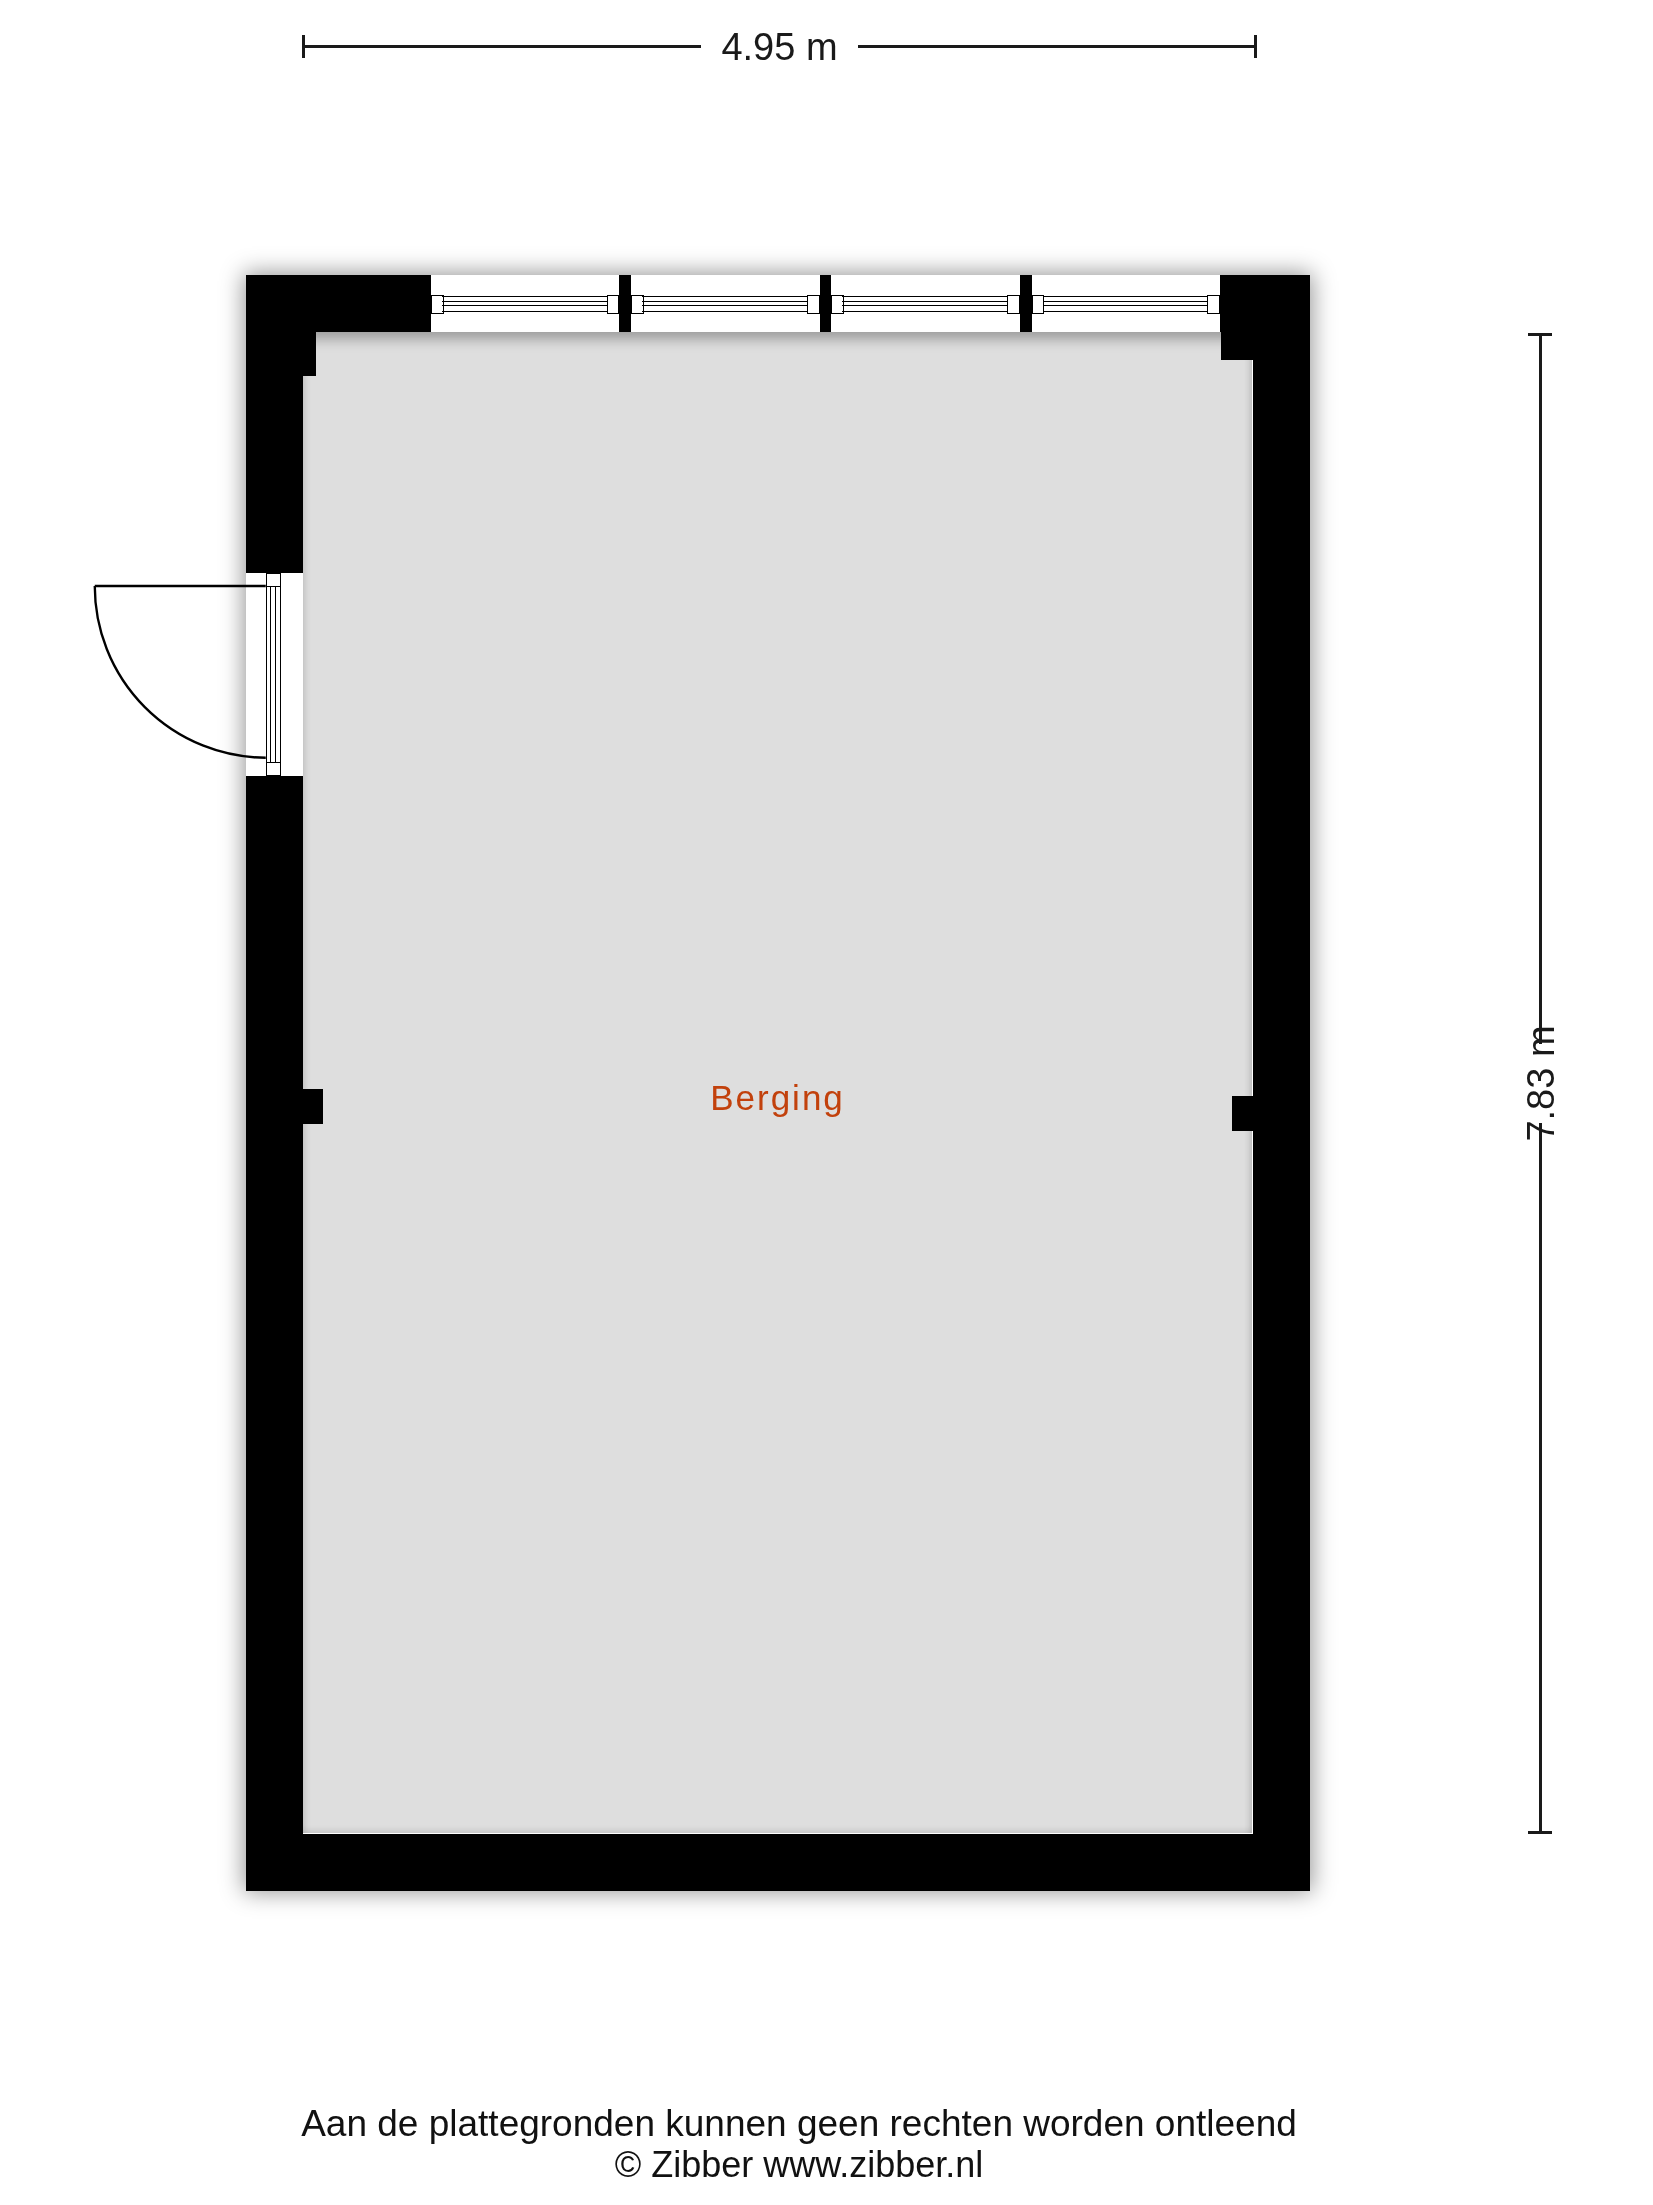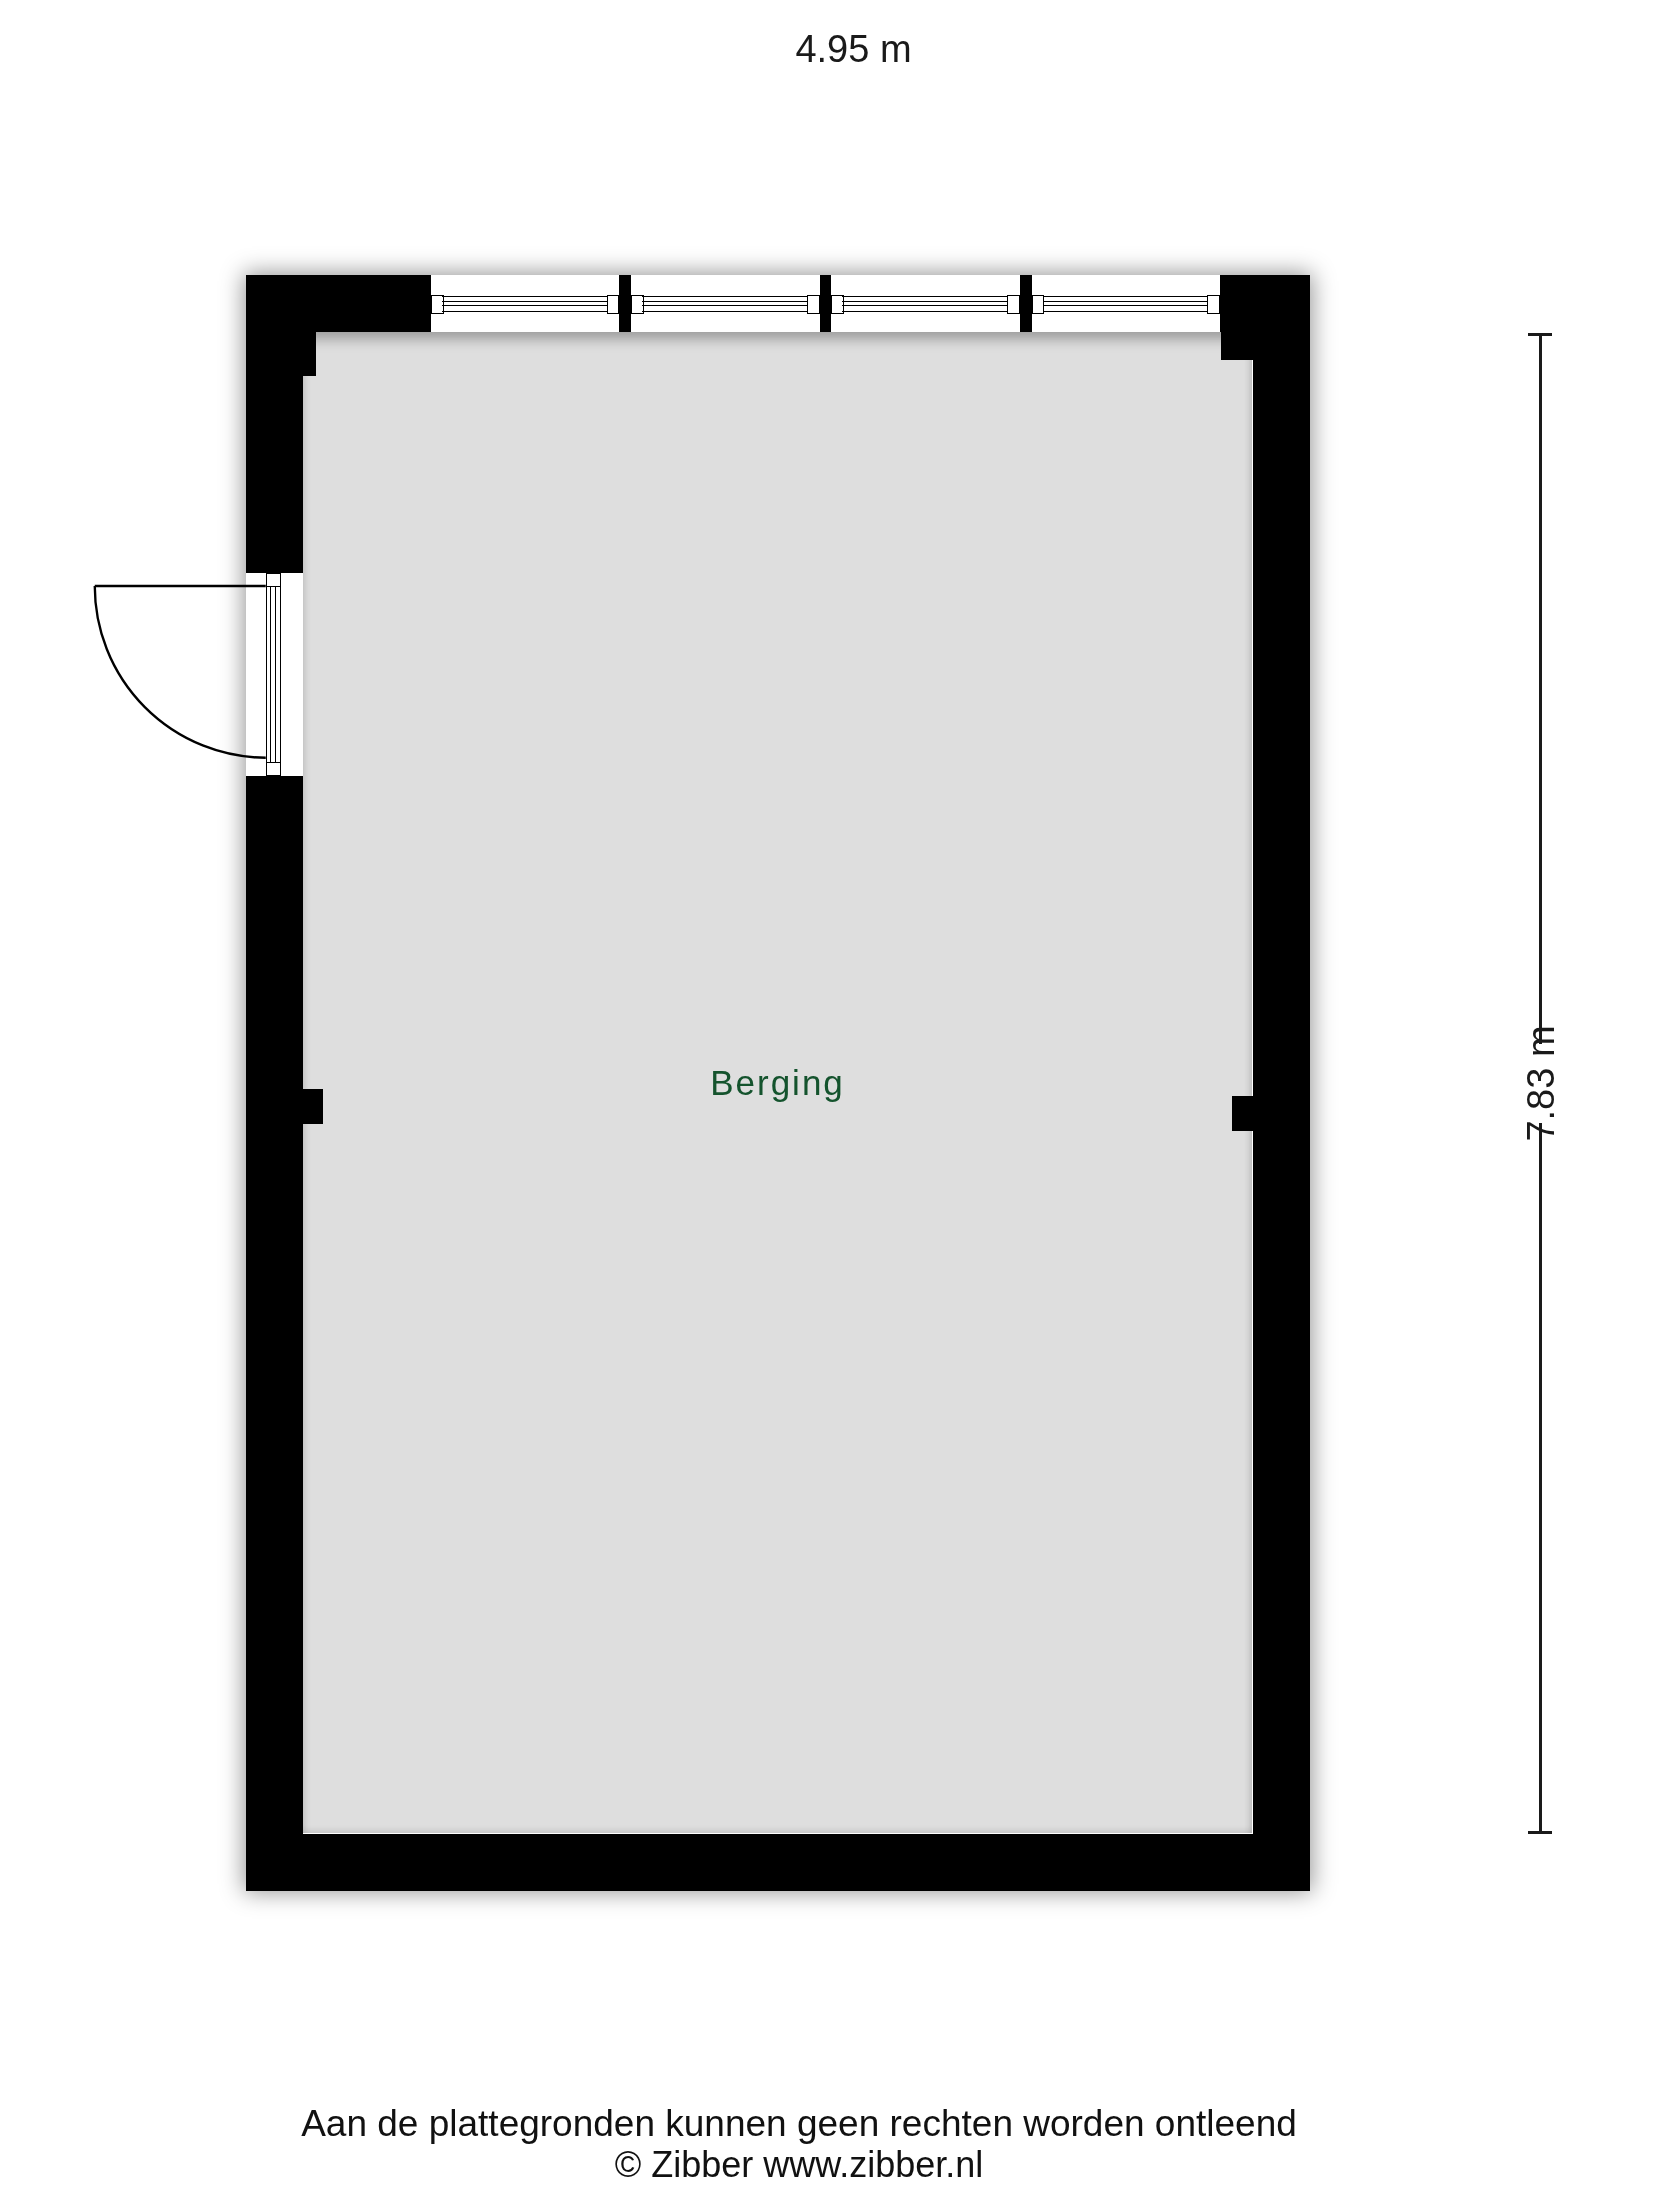--- a/index.html
+++ b/index.html
@@ -11,22 +11,22 @@
   html,body{margin:0;padding:0;}
   body{
     width:1654px;height:2205px;position:relative;overflow:hidden;
     background:var(--page);
     font-family:"Liberation Sans", sans-serif;
     color:var(--line);
   }
 
   
   .dim-h{
-    position:absolute;left:302px;top:27px;width:1103px;height:39px;
-    display:flex;align-items:center;flex-direction:column;
+    position:absolute;left:302px;top:27px;width:955px;height:39px;
+    display:flex;align-items:center;
   }
   .dim-h .dline{flex:1;height:0;border-top:3.2px solid var(--line);}
   .dim-h .tick{width:3.2px;height:23.6px;background:var(--line);}
   .dim-label{
     font-size:38px;line-height:1;padding:0 20.5px;white-space:nowrap;
     color:var(--line);
   }
   .dim-v{
     position:absolute;left:1522px;top:333px;width:36px;height:1501px;
     display:flex;flex-direction:column;align-items:center;
@@ -57,23 +57,23 @@
 
   .room{
     left:57px;top:57px;width:949px;height:1501px;
     background:var(--floor);
     box-shadow:inset 0 14px 12.6px -7px rgba(0,0,0,0.30),
                inset -7.9px 0 7.9px -6.3px rgba(0,0,0,0.14),
                inset 7.9px 0 7.9px -6.3px rgba(0,0,0,0.10),
                inset 0 -7.9px 7.9px -6.3px rgba(0,0,0,0.14);
   }
   .room-label{
-    left:57px;top:57px;width:949px;height:1501px;
+    left:57px;top:72px;width:949px;height:1501px;
     display:flex;align-items:center;justify-content:center;
-    font-size:35px;letter-spacing:2px;color:#14532d;
+    font-size:35px;letter-spacing:2px;color:#c2410c;
   }
 
   
   .window-band{
     left:185px;top:0;width:789px;height:57px;background:var(--page);
     display:flex;
   }
   .window-band *{position:relative;box-sizing:border-box;}
   .mullion{width:11.8px;height:57px;background:var(--wall);flex:0 0 auto;}
   .win-seg{flex:1 1 0;height:57px;}

